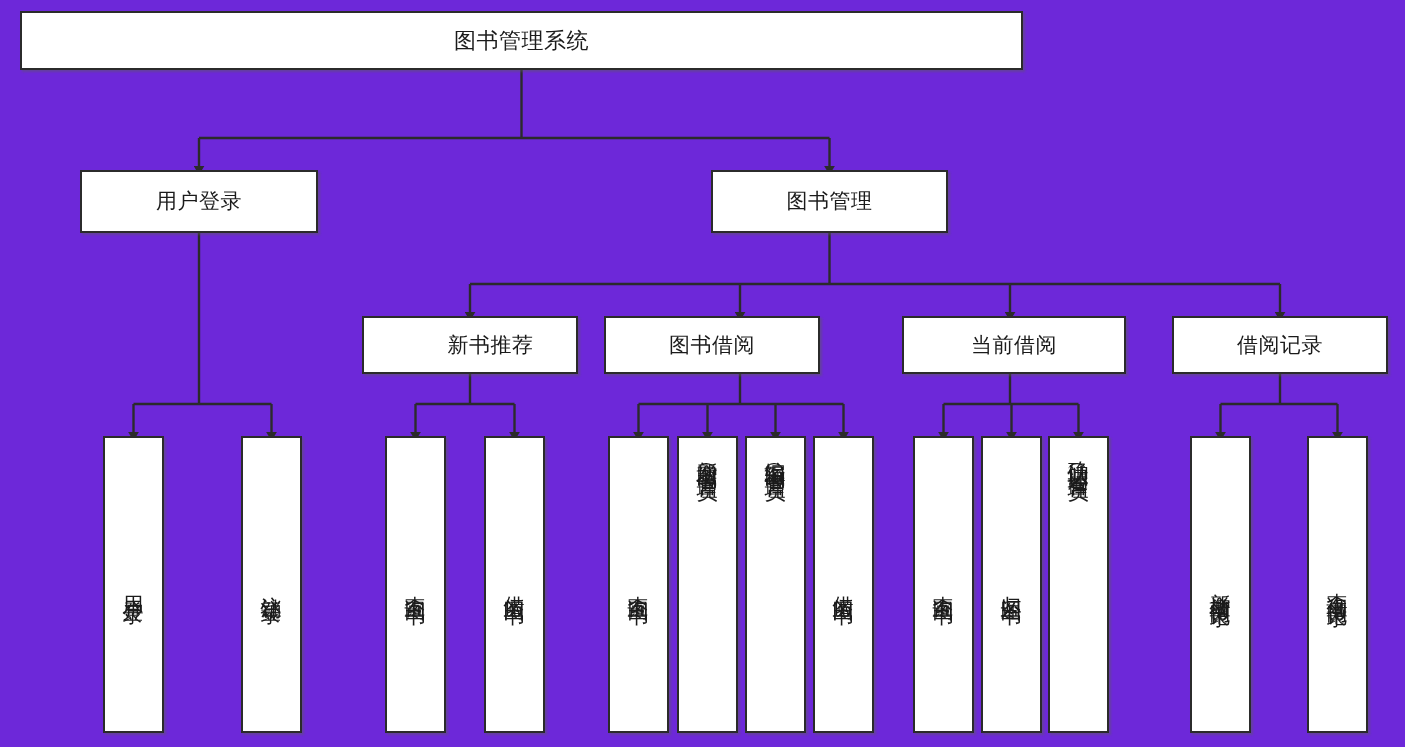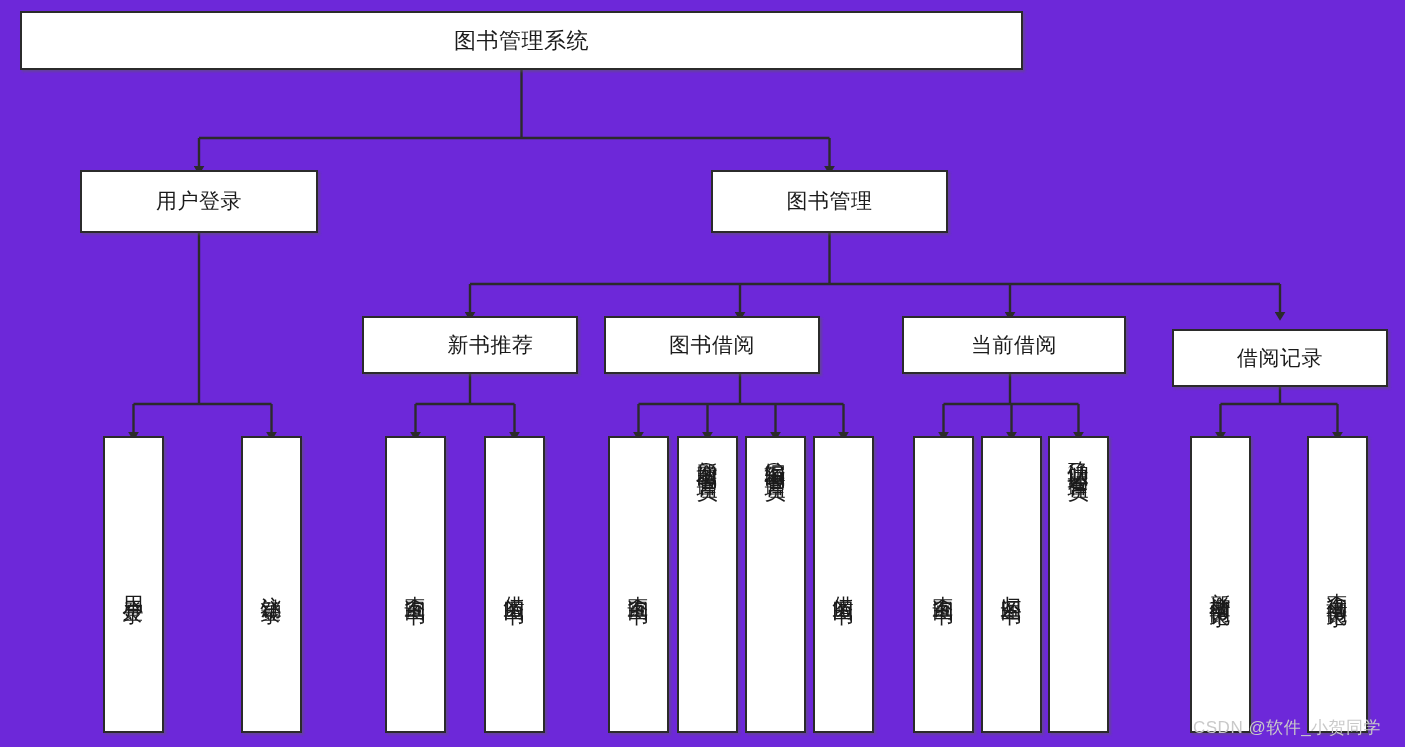--- a/index.html
+++ b/index.html
@@ -135,21 +135,21 @@
       </div>
       <div class="node level3" style="left: 362px; top: 316px; width: 216px; height: 58px; padding-left: 41px;">
         <span class="label">新书推荐</span>
       </div>
       <div class="node level3" style="left: 604px; top: 316px; width: 216px; height: 58px;">
         <span class="label">图书借阅</span>
       </div>
       <div class="node level3" style="left: 902px; top: 316px; width: 224px; height: 58px;">
         <span class="label">当前借阅</span>
       </div>
-      <div class="node level3" style="left: 1172px; top: 316px; width: 216px; height: 58px; margin-top: 13px;">
+      <div class="node level3" style="left: 1172px; top: 316px; width: 216px; height: 58px;">
         <span class="label">借阅记录</span>
       </div>
       <div class="node leaf vertical mid" style="left: 103px; top: 436px; width: 61px; height: 297px;">
         <span class="label">用户登录</span>
       </div>
       <div class="node leaf vertical mid" style="left: 241px; top: 436px; width: 61px; height: 297px;">
         <span class="label">注销登录</span>
       </div>
       <div class="node leaf vertical mid" style="left: 385px; top: 436px; width: 61px; height: 297px;">
         <span class="label">查询图书</span>
@@ -179,15 +179,14 @@
         <span class="label">确认归还（管理员）</span>
       </div>
       <div class="node leaf vertical mid" style="left: 1190px; top: 436px; width: 61px; height: 297px;">
         <span class="label">新增借阅记录</span>
       </div>
       <div class="node leaf vertical mid" style="left: 1307px; top: 436px; width: 61px; height: 297px;">
         <span class="label">查询借阅记录</span>
       </div>
     </div>
 
-  <div id="watermark" style="left: 1193px; top: 716px;">CSDN @软件_小贺同学</div>
 
 </div>
 
 </body></html>

